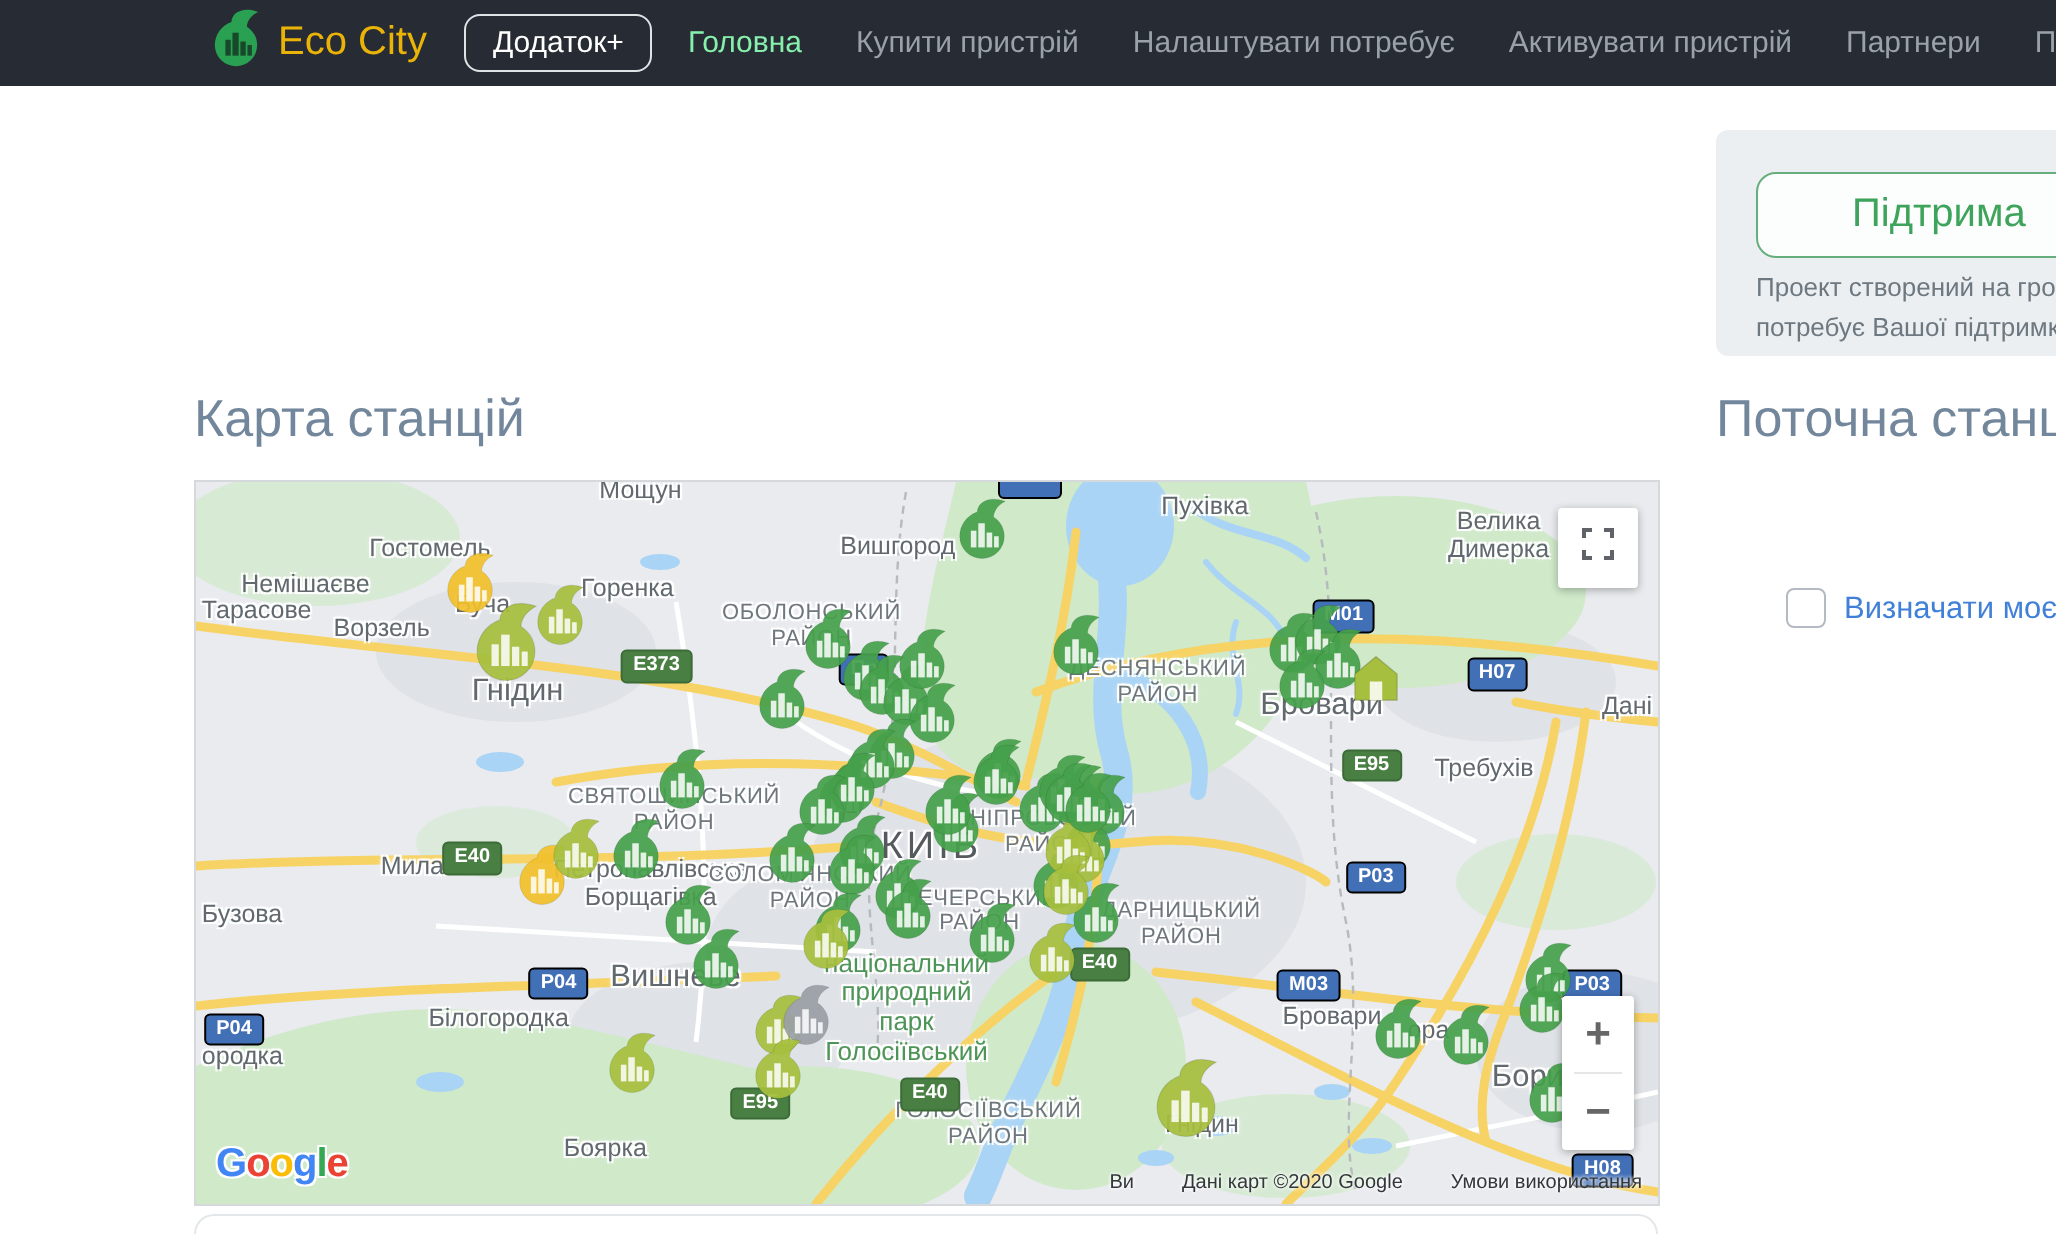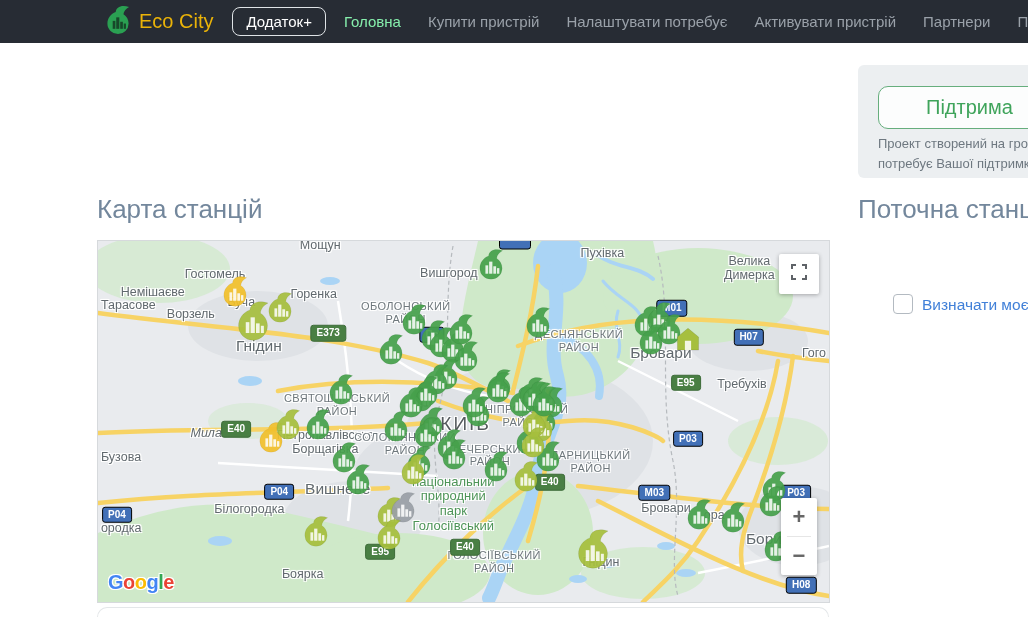--- a/index.html
+++ b/index.html
@@ -193,23 +193,23 @@
         <div class="map-label town" style="left: 30.4%; top: 1.1%;">Мощун</div>
         <div class="map-label town" style="left: 48%; top: 8.9%;">Вишгород</div>
         <div class="map-label district" style="left: 42.1%; top: 20%;">ОБОЛОНСЬКИЙ
 РАЙОН</div>
         <div class="map-label town" style="left: 69%; top: 3.3%;">Пухівка</div>
         <div class="map-label town" style="left: 89.1%; top: 7.5%;">Велика
 Димерка</div>
         <div class="map-label district" style="left: 65.8%; top: 27.7%;">ДЕСНЯНСЬКИЙ
 РАЙОН</div>
         <div class="map-label big" style="left: 77%; top: 31%;">Бровари</div>
-        <div class="map-label town edge-r" style="left: 99.6%; top: 31%;">Гого</div>
+        <div class="map-label town edge-r" style="left: 99.6%; top: 31%;">Дані</div>
         <div class="map-label town" style="left: 88.1%; top: 39.6%;">Требухів</div>
-        <div class="map-label town" style="left: 14.8%; top: 53.2%; font-style: italic;">Мила</div>
+        <div class="map-label town" style="left: 14.8%; top: 53.2%;">Мила</div>
         <div class="map-label town edge-l" style="left: 0.4%; top: 59.8%;">Бузова</div>
         <div class="map-label district" style="left: 32.7%; top: 45.4%;">СВЯТОШИНСЬКИЙ
 РАЙОН</div>
         <div class="map-label town" style="left: 31.1%; top: 55.6%;">Петропавлівська
 Борщагівка</div>
         <div class="map-label district" style="left: 42%; top: 56.2%;">СОЛОМ'ЯНСЬКИЙ
 РАЙОН</div>
         <div class="map-label city" style="left: 50.3%; top: 50.7%;">КИЇВ</div>
         <div class="map-label district" style="left: 58.1%; top: 48.5%;">ДНІПРОВСЬКИЙ
 РАЙОН</div>
@@ -935,20 +935,25 @@
               <rect x="8" y="18" width="3" height="9"></rect>
               <rect x="12" y="14" width="3.5" height="13"></rect>
               <rect x="16.5" y="19" width="3" height="8"></rect>
               <rect x="20.5" y="21" width="2.5" height="6"></rect>
             </g>
           </svg>
         </div>
       </div>
 
     <div class="google-logo"><span style="color: rgb(66, 133, 244);">G</span><span style="color: rgb(234, 67, 53);">o</span><span style="color: rgb(251, 188, 5);">o</span><span style="color: rgb(66, 133, 244);">g</span><span style="color: rgb(52, 168, 83);">l</span><span style="color: rgb(234, 67, 53);">e</span></div>
+    <div class="attrib">
+      <span>Ви</span>
+      <span>Дані карт ©2020 Google</span>
+      <span>Умови використання</span>
+    </div>
 
     <div class="fs-btn">
       <span>
         <svg width="16" height="16" viewBox="0 0 16 16" fill="none" stroke="#5f6368" stroke-width="2">
           <path d="M1 5V1h4M11 1h4v4M15 11v4h-4M5 15H1v-4"></path>
         </svg>
       </span>
     </div>
     <div class="zoomctl">
       <div class="zbtn">+</div>

